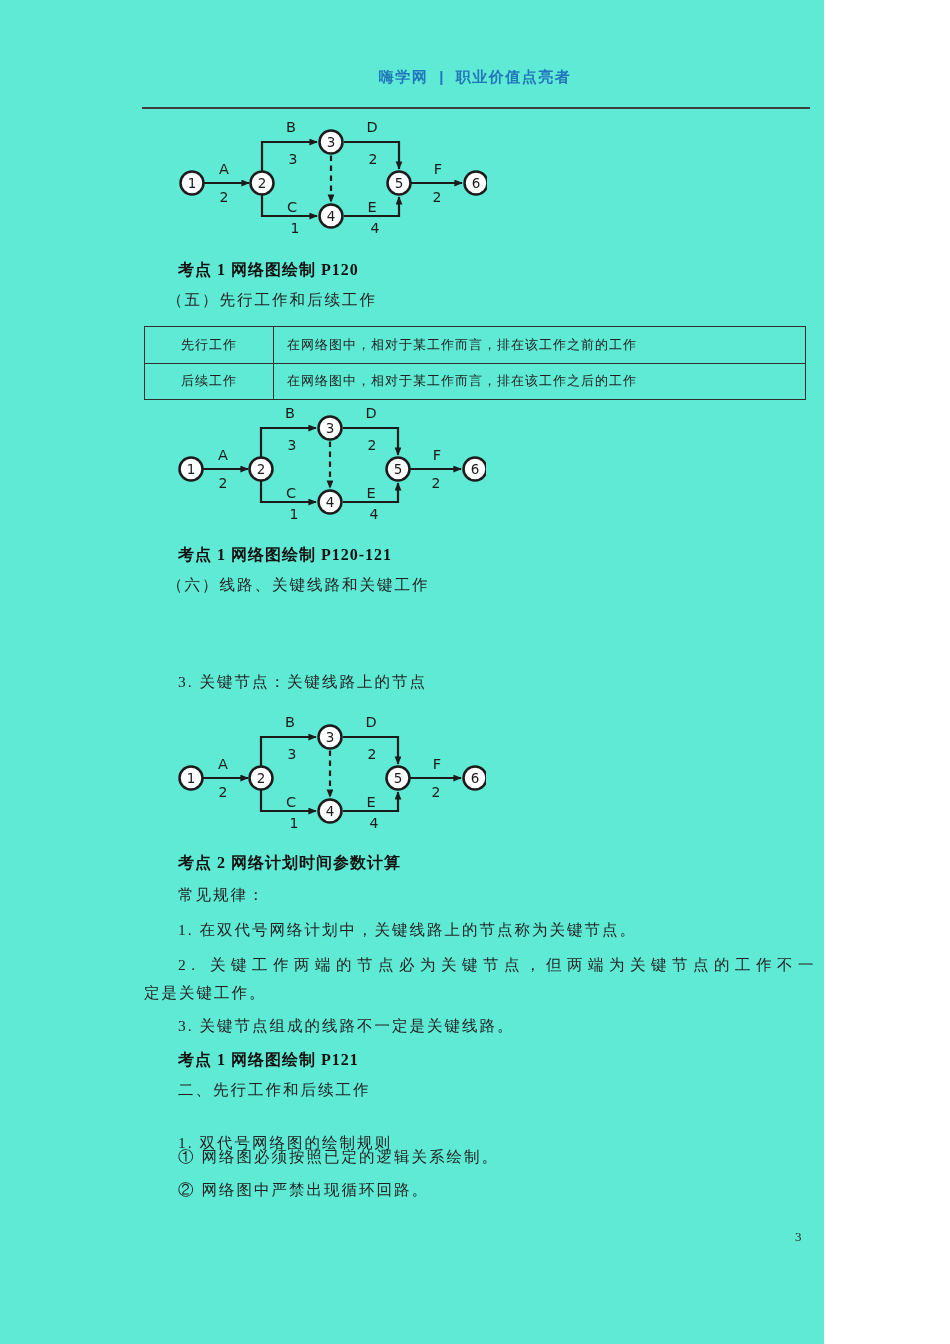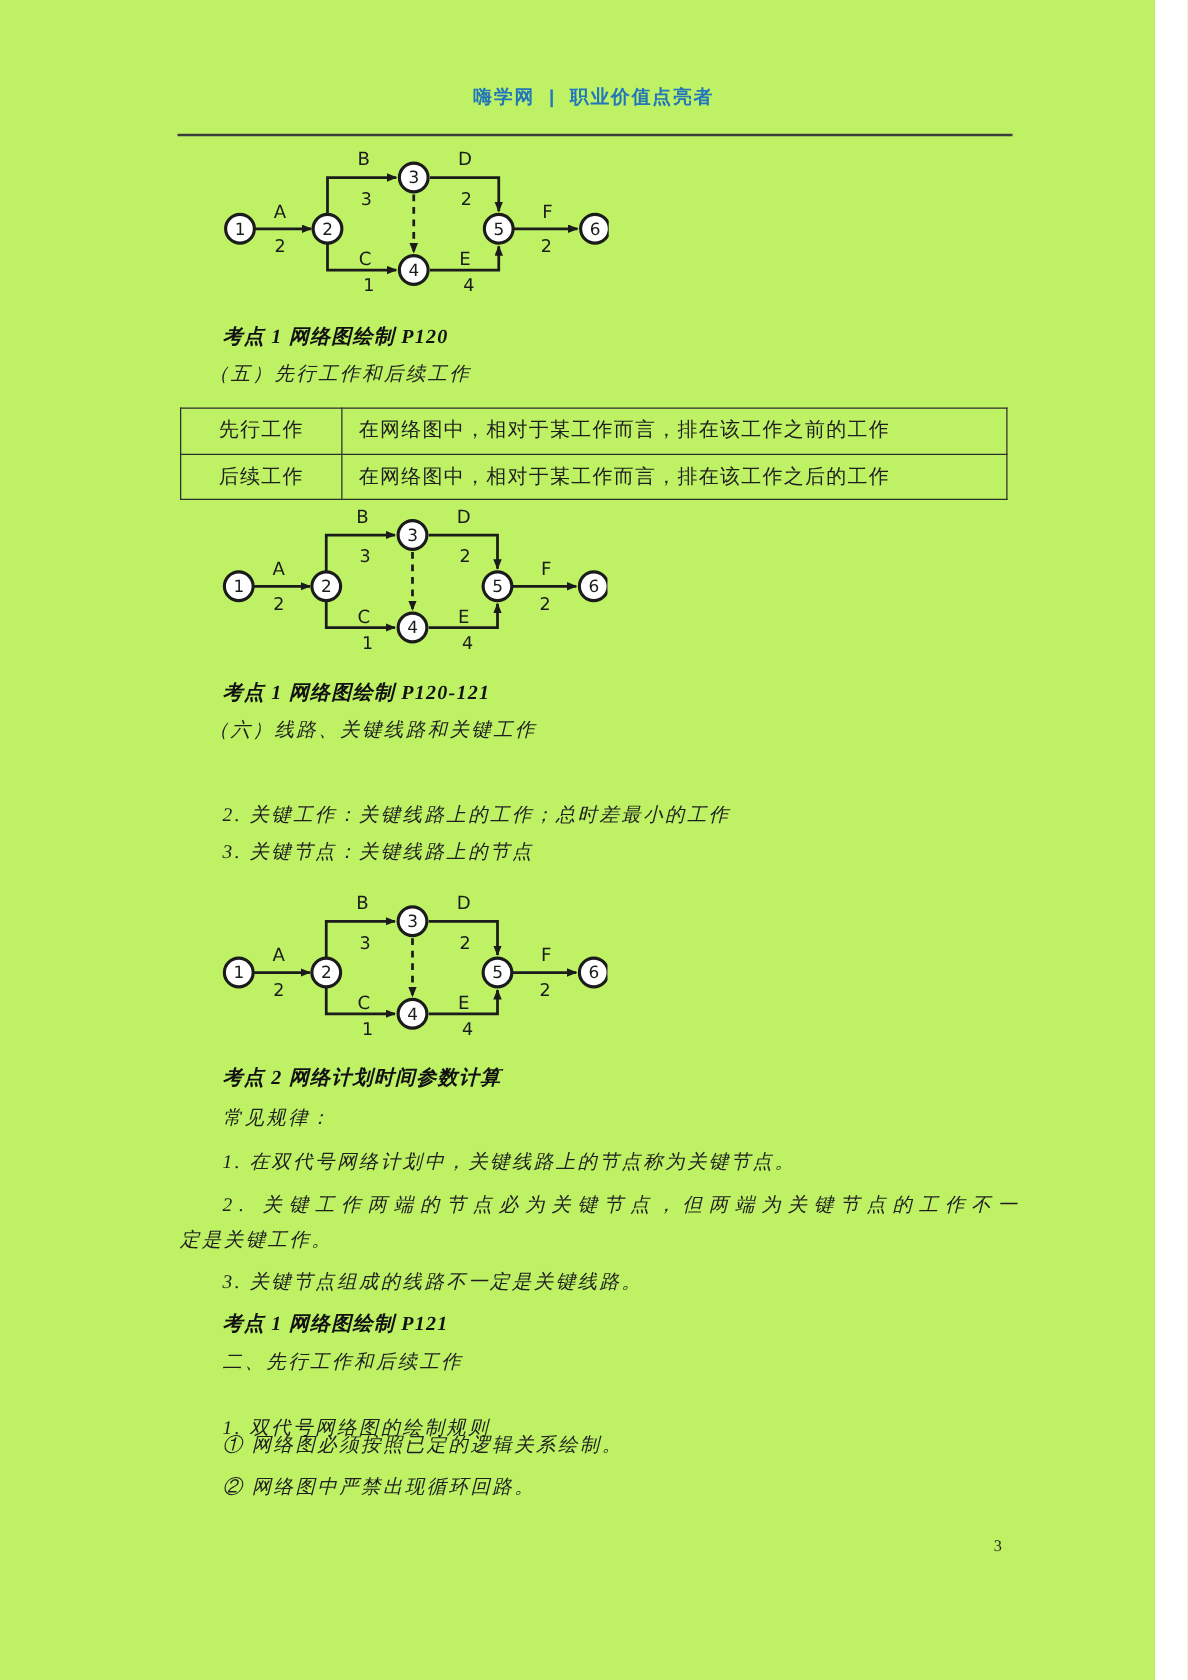--- a/index.html
+++ b/index.html
@@ -1,37 +1,37 @@
 <!DOCTYPE html>
 <html><head>
 <meta charset="utf-8">
 <style>
   html,body{margin:0;padding:0;background:#ffffff;}
   .page{
-    position:relative;width:924px;height:1344px;background:#bef264;overflow:hidden;
+    position:relative;width:824px;height:1344px;background:#5eead4;overflow:hidden;
     font-family:"Liberation Serif","DejaVu Serif",serif;color:#1c1c1c;
   }
   .brand-line{
     position:absolute;top:68px;left:0;width:950px;text-align:center;
     color:#2176BC;font-weight:bold;font-size:15px;letter-spacing:1.5px;
     font-family:"Liberation Sans","DejaVu Sans",sans-serif;white-space:nowrap;
   }
   .brand-sep{margin:0 11px;font-weight:bold;}
   .header-rule{position:absolute;left:142px;top:107px;width:668px;height:2px;background:#3d3d3d;}
   .txt{
     position:absolute;font-size:15.5px;letter-spacing:2px;line-height:22px;
-    white-space:nowrap;color:#1f1f1f;font-style:italic;
+    white-space:nowrap;color:#1f1f1f;
   }
   .h{font-weight:bold;font-size:16px;letter-spacing:1px;color:#111;}
   .just{letter-spacing:5.5px;}
   .deftable{
     position:absolute;left:144px;top:326px;width:662px;border-collapse:collapse;table-layout:fixed;
   }
   .deftable td{
-    border:1.5px solid #2e2e2e;height:35.5px;font-size:16px;letter-spacing:1px;
+    border:1.5px solid #2e2e2e;height:35.5px;font-size:13px;letter-spacing:1px;
     padding:0;color:#1f1f1f;vertical-align:middle;
   }
   td.term{width:128px;text-align:center;}
   td.def{padding-left:13px;}
   .diagram{position:absolute;width:312px;height:122px;}
   .elbl{font:14.5px "DejaVu Sans",sans-serif;fill:#1b1b1b;}
   .edur{font:14px "DejaVu Sans",sans-serif;fill:#1b1b1b;}
   .nlbl{font:13.5px "DejaVu Sans",sans-serif;fill:#1b1b1b;}
   .pagenum{position:absolute;left:795px;top:1229px;font-size:13px;letter-spacing:0;color:#1f1f1f;}
 </style>
@@ -134,21 +134,20 @@
         <circle cx="156" cy="99" r="11.5" fill="#ffffff" stroke="#1b1b1b" stroke-width="2.5"></circle>
         <text class="nlbl" x="156" y="99" text-anchor="middle" dy="0.35em">4</text>
         <circle cx="224" cy="66" r="11.5" fill="#ffffff" stroke="#1b1b1b" stroke-width="2.5"></circle>
         <text class="nlbl" x="224" y="66" text-anchor="middle" dy="0.35em">5</text>
         <circle cx="301" cy="66" r="11.5" fill="#ffffff" stroke="#1b1b1b" stroke-width="2.5"></circle>
         <text class="nlbl" x="301" y="66" text-anchor="middle" dy="0.35em">6</text>
       </svg></div>
 
   <div class="txt h" style="left:178px;top:544px">考点 1 网络图绘制 P120-121</div>
   <div class="txt" style="left:167px;top:574px">（六）线路、关键线路和关键工作</div>
-  <div class="txt" style="left:178px;top:642px">2. 关键工作：关键线路上的工作；总时差最小的工作</div>
   <div class="txt" style="left:178px;top:671px">3. 关键节点：关键线路上的节点</div>
 
   <div class="diagram" style="left:174px;top:712px"><svg width="312" height="122" viewBox="0 0 312 122" xmlns="http://www.w3.org/2000/svg">
         <defs>
           <marker id="ah2" markerWidth="10" markerHeight="9" refX="7.6" refY="3.4" orient="auto" markerUnits="userSpaceOnUse">
             <path d="M0,0 L8.4,3.4 L0,6.8 Z" fill="#1b1b1b"></path>
           </marker>
         </defs>
         <polyline points="28.5,66 74,66" fill="none" stroke="#1b1b1b" stroke-width="2.2" marker-end="url(#ah2)"></polyline>
         <text class="elbl" x="49" y="52" text-anchor="middle" dy="0.35em">A</text>

